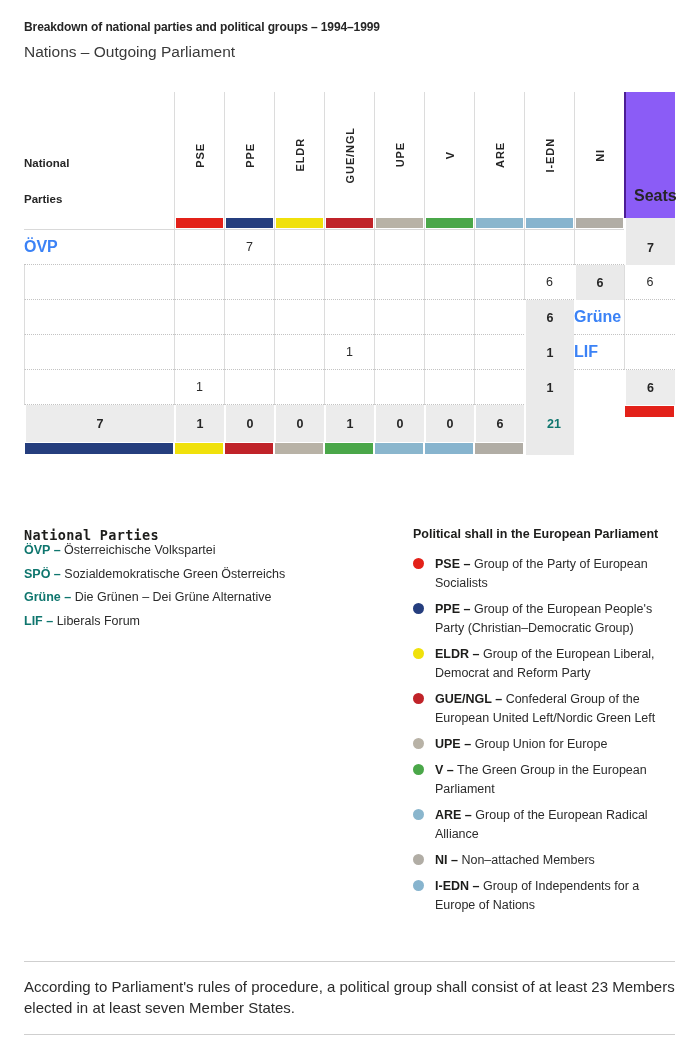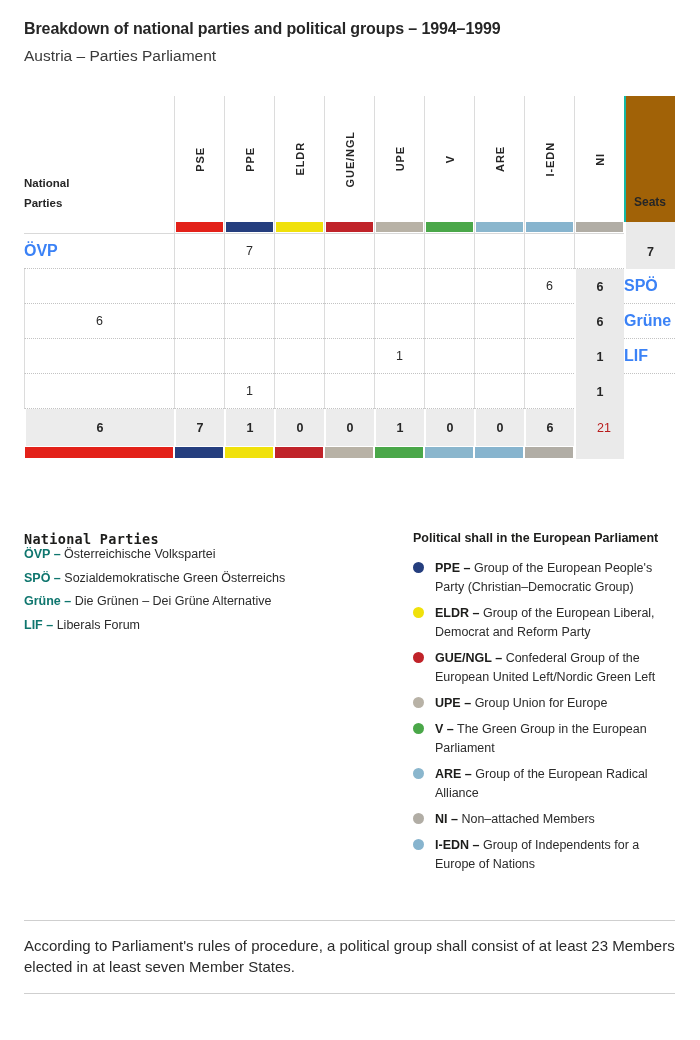--- a/index.html
+++ b/index.html
@@ -1,47 +1,47 @@
 <!DOCTYPE html>
 <html><head>
 <meta charset="utf-8">
 <style>
   * { margin: 0; padding: 0; box-sizing: border-box; }
   html, body { width: 700px; height: 1040px; background: #ffffff; overflow: hidden; }
   body { font-family: "Liberation Sans", sans-serif; color: #1d1d1b; }
   .page { padding: 20px 24px 0 24px; width: 700px; }
 
-  .title { font-size: 16px; font-weight: 700; color: #262626; letter-spacing: -0.1px; }
+  .title { font-size: 12px; font-weight: 700; color: #262626; letter-spacing: -0.1px; }
   .subtitle { font-size: 15.5px; font-weight: 400; color: #3a3a3a; margin-top: 9px; }
 
   
   .tbl {
     margin-top: 31px;
     display: grid;
     grid-template-columns: 150px repeat(9, 50px) 51px;
     grid-template-rows: 126px 12px repeat(5, 35px) 37px 13px;
     width: 651px;
   }
-  .corner { display: flex; flex-direction: column; justify-content: flex-end; padding-bottom: 13px; gap: 8px; font-weight: 700; font-size: 11.5px; color: #262626; }
+  .corner { display: flex; flex-direction: column; justify-content: flex-end; padding-bottom: 13px; gap: 24px; font-weight: 700; font-size: 11.5px; color: #262626; }
   .ghead { border-left: 1px solid #dcdcdc; display: flex; align-items: center; justify-content: center; }
   .vtext { writing-mode: vertical-rl; transform: rotate(180deg); font-weight: 700; font-size: 11px; letter-spacing: 0.9px; color: #262626; white-space: nowrap; }
-  .shead { background: #a16207; border-left: 2px solid #14b8a6; display: flex; align-items: flex-end; padding: 0 0 13px 8px; font-weight: 700; font-size: 12px; color: #262626; }
+  .shead { background: #8b5cf6; border-left: 2px solid #4c1d95; display: flex; align-items: flex-end; padding: 0 0 13px 8px; font-weight: 700; font-size: 16px; color: #262626; }
 
   .bcell0 { border-bottom: 1px solid #d9d9d9; }
   .bcell { border-left: 1px solid #dcdcdc; border-bottom: 1px solid #d9d9d9; position: relative; }
   .bar { position: absolute; top: 0; left: 1px; right: 1px; height: 10px; }
   .sbarcell { background: #eaeaea; border-left: 2px solid #ffffff; }
 
   .rlabel { font-weight: 700; font-size: 16px; display: flex; align-items: center; border-bottom: 1px dotted #c3c3c3; color: #3b82f6; }
   .dnum { border-left: 1px solid #dcdcdc; border-bottom: 1px dotted #c3c3c3; display: flex; align-items: center; justify-content: center; font-size: 12.5px; color: #2b2b2b; }
   .dseat { background: #eaeaea; border-left: 2px solid #ffffff; display: flex; align-items: center; justify-content: center; font-weight: 700; font-size: 12.5px; color: #262626; }
 
   .tlabel { background: #ffffff; }
   .tnum { background: #ececec; border-left: 2px solid #ffffff; display: flex; align-items: center; justify-content: center; font-weight: 700; font-size: 12.5px; color: #262626; }
-  .tseat { background: #eaeaea; border-left: 2px solid #ffffff; display: flex; align-items: center; justify-content: center; font-weight: 400; font-size: 12.5px; color: #b91c1c; padding-left: 8px; }
+  .tseat { background: #eaeaea; border-left: 2px solid #ffffff; display: flex; align-items: center; justify-content: center; font-weight: 700; font-size: 12.5px; color: #0f766e; padding-left: 8px; }
   .tbcell { position: relative; }
   .tbcell .bar { top: 1px; height: 11px; }
 
   
   .legends { display: flex; justify-content: space-between; margin-top: 72px; width: 651px; }
   .leg-left { width: 365px; }
   .lp-heading { font-family: "DejaVu Sans Mono", monospace; font-weight: 700; font-size: 13.5px; letter-spacing: 0.3px; color: #1d1d1b; }
   .lp-item { font-size: 12.5px; margin-bottom: 9.5px; color: #2b2b2b; }
   .lp-item b { color: #0f766e; }
   .leg-right { width: 262px; }
@@ -55,21 +55,21 @@
   .rule { border-top: 1px solid #cfcfcf; width: 651px; }
   .rule1 { margin-top: 39px; }
   .footnote { width: 651px; font-size: 15px; line-height: 21px; color: #2b2b2b; padding: 14px 0 16px 0; }
 </style>
 </head>
 <body>
 
 <div class="page">
 
   <div class="title">Breakdown of national parties and political groups – 1994–1999</div>
-  <div class="subtitle">Austria – Parties Parliament</div>
+  <div class="subtitle">Nations – Outgoing Parliament</div>
 
   <div class="tbl">
 
     <div class="corner">
       <div>National</div>
       <div>Parties</div>
     </div>
     <div class="ghead">
         <span class="vtext">PSE</span>
       </div>
@@ -147,21 +147,20 @@
     <div class="dnum"></div>
     <div class="dnum"></div>
     <div class="dnum"></div>
     <div class="dnum"></div>
     <div class="dnum"></div>
     <div class="dnum"></div>
     <div class="dnum"></div>
     <div class="dnum">6</div>
     <div class="dseat">6</div>
 
-    <div class="rlabel">SPÖ</div>
     <div class="dnum">6</div>
     <div class="dnum"></div>
     <div class="dnum"></div>
     <div class="dnum"></div>
     <div class="dnum"></div>
     <div class="dnum"></div>
     <div class="dnum"></div>
     <div class="dnum"></div>
     <div class="dnum"></div>
     <div class="dseat">6</div>
@@ -238,20 +237,24 @@
       <div class="lp-heading">National Parties</div>
       <div class="lp-item"><b>ÖVP –</b> <span>Österreichische Volkspartei</span></div>
       <div class="lp-item"><b>SPÖ –</b> <span>Sozialdemokratische Green Österreichs</span></div>
       <div class="lp-item"><b>Grüne –</b> <span>Die Grünen – Dei Grüne Alternative</span></div>
       <div class="lp-item"><b>LIF –</b> <span>Liberals Forum</span></div>
     </div>
 
     <div class="leg-right">
       <div class="lg-heading">Political shall in the European Parliament</div>
       <div class="lg-item">
+          <span class="dot" style="background: rgb(227, 33, 25);"></span>
+          <div class="lg-text"><b>PSE –</b> <span>Group of the Party of European Socialists</span></div>
+        </div>
+      <div class="lg-item">
           <span class="dot" style="background: rgb(37, 62, 126);"></span>
           <div class="lg-text"><b>PPE –</b> <span>Group of the European People's Party (Christian–Democratic Group)</span></div>
         </div>
       <div class="lg-item">
           <span class="dot" style="background: rgb(240, 225, 11);"></span>
           <div class="lg-text"><b>ELDR –</b> <span>Group of the European Liberal, Democrat and Reform Party</span></div>
         </div>
       <div class="lg-item">
           <span class="dot" style="background: rgb(192, 35, 41);"></span>
           <div class="lg-text"><b>GUE/NGL –</b> <span>Confederal Group of the European United Left/Nordic Green Left</span></div>

